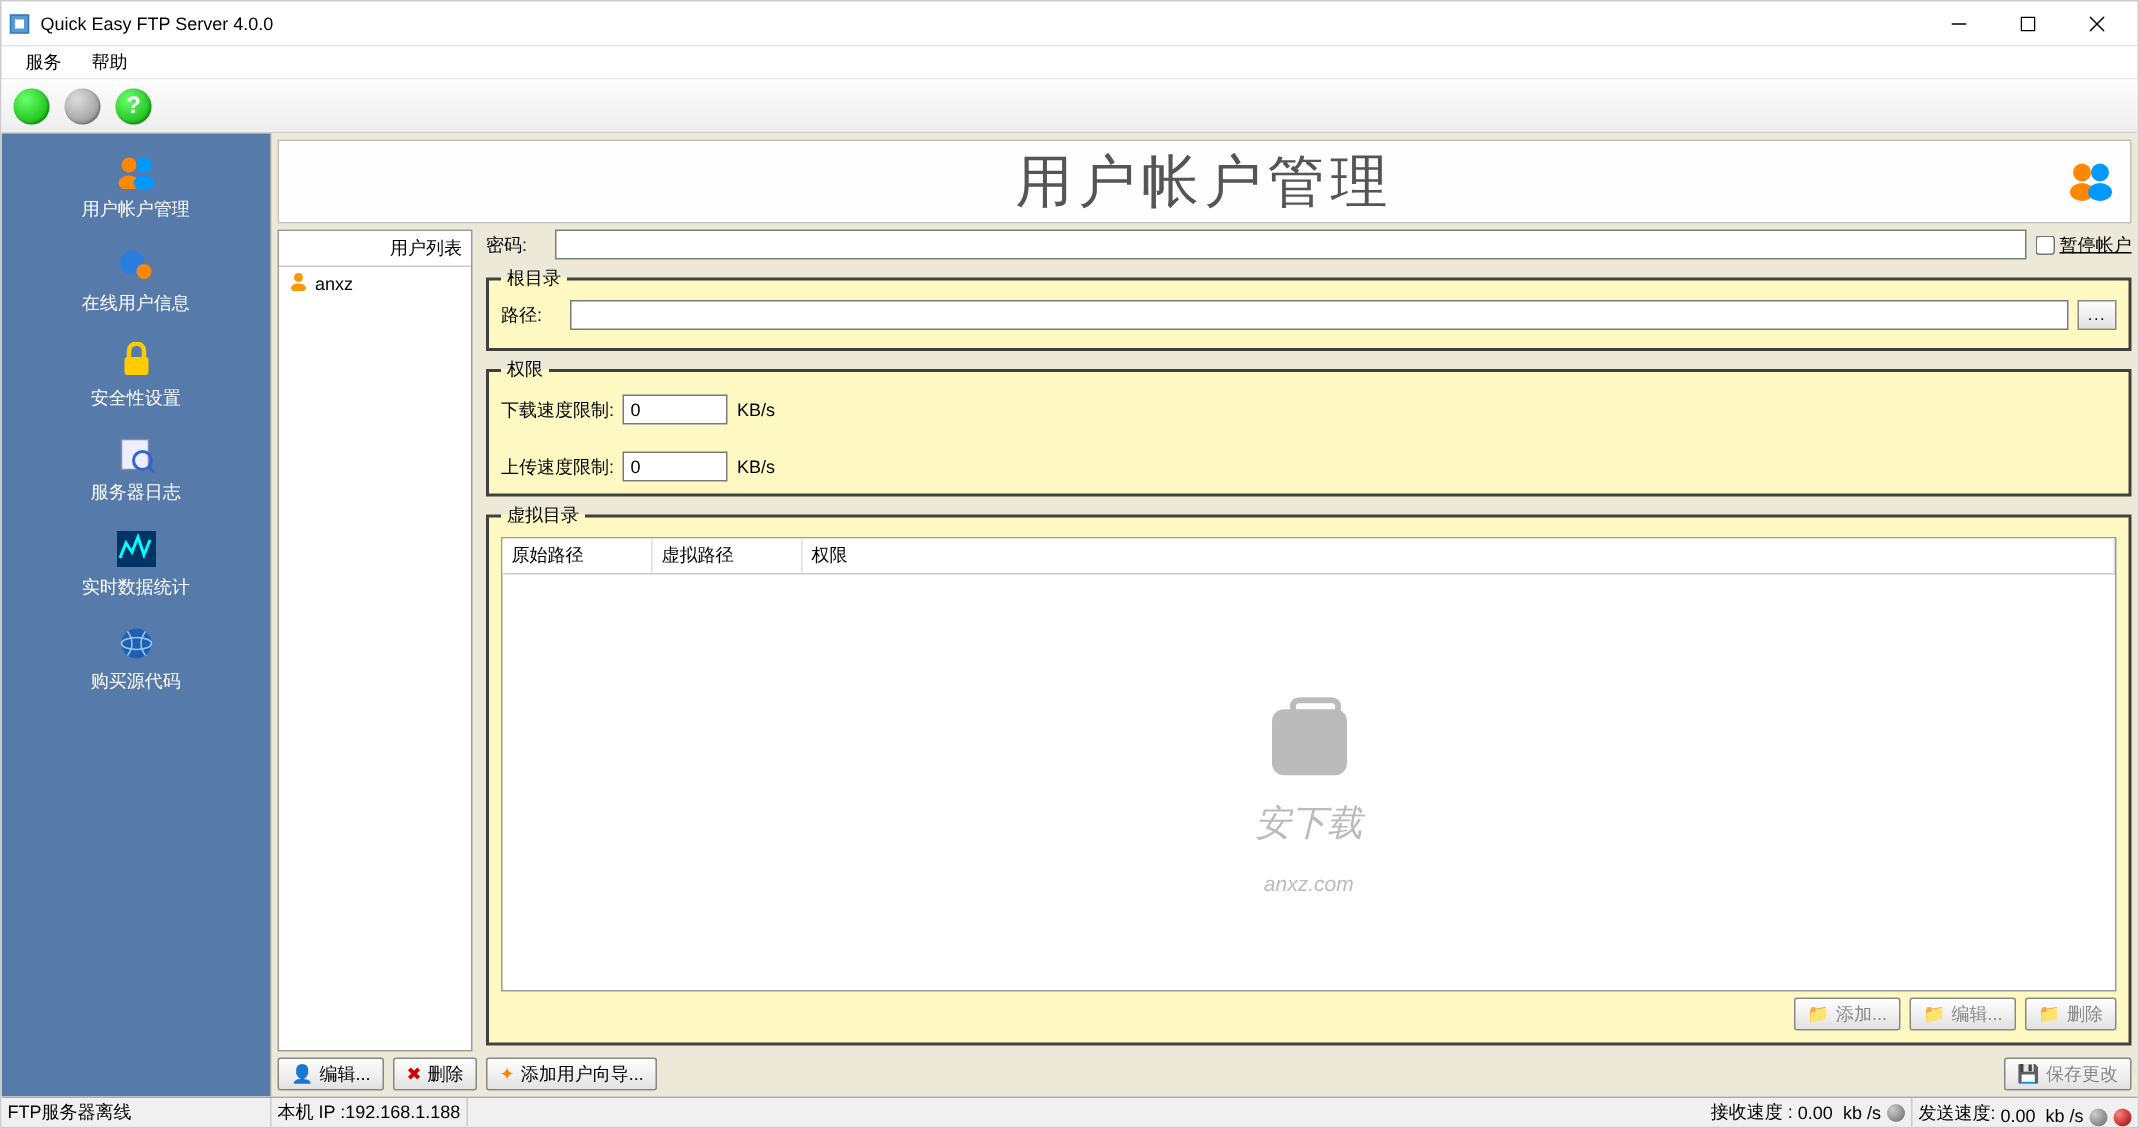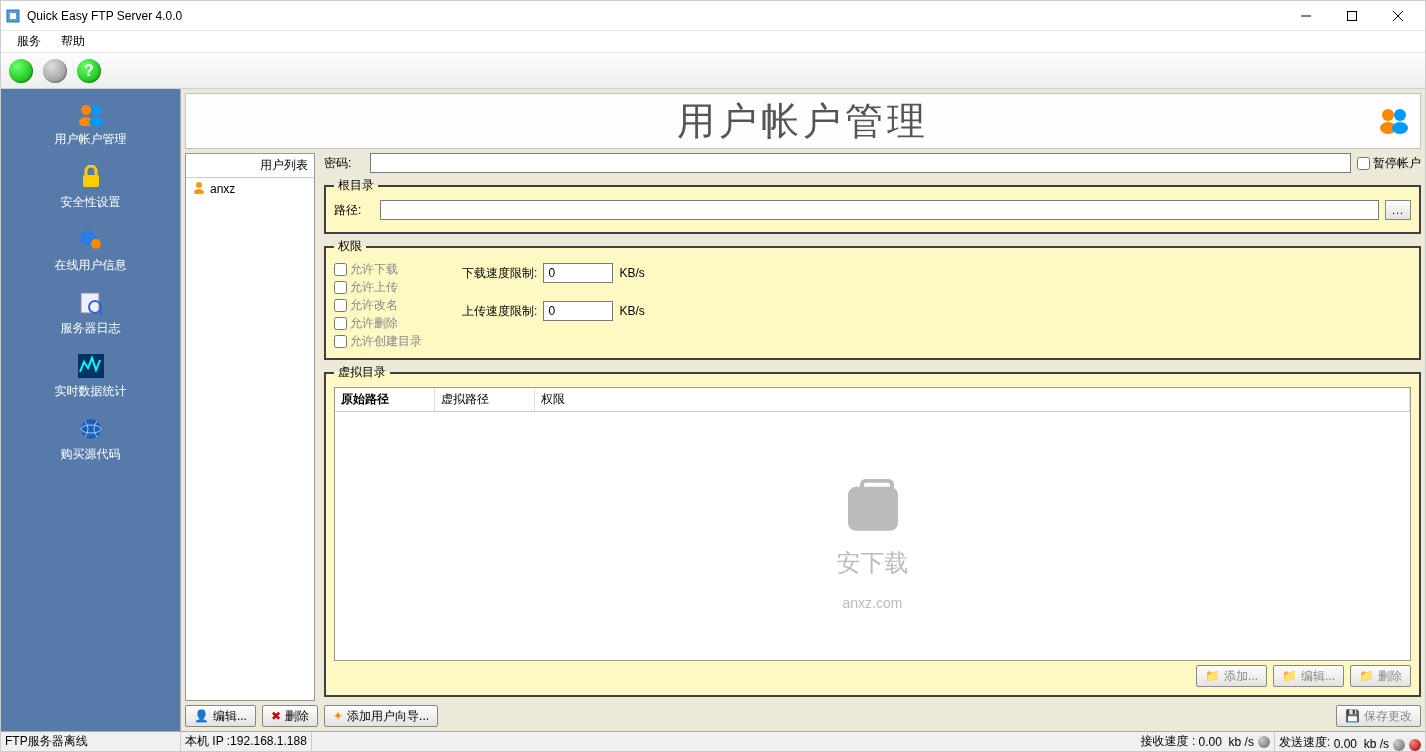--- a/index.html
+++ b/index.html
@@ -47,53 +47,53 @@
 
 
 .group { border: 2px solid #404040; margin-bottom: 4px; padding: 6px 8px 8px; position: relative; background: #fef9c3; }
 .group legend { font-size: 12px; padding: 0 4px; }
 
 .row { display: flex; align-items: center; gap: 6px; margin-bottom: 4px; font-size: 12px; }
 .row label.lbl { width: 40px; text-align: left; color: #000; }
 .txt-input { flex: 1; height: 20px; border: 1px solid #7a7a7a; background: #fff; padding: 0 4px; font-size: 12px; }
 .txt-input.sm { width: 70px; flex: none; }
 
-.chk { display: flex; align-items: center; gap: 3px; font-size: 12px; color: #888; }
+.chk { display: flex; align-items: center; gap: 3px; font-size: 12px; color: #888; text-decoration: underline; }
 .chk input { width: 13px; height: 13px; }
 
 .perm-row { display: flex; gap: 40px; }
 .perm-col { display: flex; flex-direction: column; gap: 1px; }
 .speed-col { display: flex; flex-direction: column; gap: 18px; padding-top: 2px; }
 .speed-line { display: flex; align-items: center; gap: 6px; }
 
 .vdir-table { flex: 1; background: #fff; border: 1px solid #999; min-height: 260px; display: flex; flex-direction: column; }
 .vdir-head { display: flex; border-bottom: 1px solid #ccc; background: #fff; }
 .vdir-head .col { padding: 3px 6px; border-right: 1px solid #e0e0e0; font-size: 12px; }
-.col-a { width: 100px; font-weight: bold; } .col-b { width: 100px; } .col-c { flex: 1; }
+.col-a { width: 100px; } .col-b { width: 100px; } .col-c { flex: 1; }
 
 .btn { height: 22px; padding: 0 8px; font-size: 12px; border: 1px solid #888; background: linear-gradient(#fefefe,#e2e2e2); display: inline-flex; align-items: center; gap: 4px; border-radius: 2px; cursor: pointer; }
 .btn.disabled { color: #888; }
 
 .btn-row { display: flex; gap: 6px; justify-content: flex-end; margin-top: 4px; }
 .btn-row-left { display: flex; gap: 6px; margin-top: 4px; }
 
 .bottom-btns { display: flex; justify-content: space-between; margin-top: 4px; }
 
 .browse-btn { width: 26px; height: 20px; border: 1px solid #888; background: linear-gradient(#fefefe,#e2e2e2); display:inline-flex;align-items:center;justify-content:center;font-size:11px;letter-spacing:1px; }
 
 
 .statusbar { height: 20px; border-top: 1px solid #aaa; background: #f0f0f0; display: flex; align-items: center; font-size: 12px; }
 .sb-seg { padding: 0 4px; border-right: 1px solid #ccc; height: 100%; display: flex; align-items: center; white-space: nowrap; }
 .sb-seg:first-child { width: 180px; }
 .sb-fill { flex: 1; border-right: 1px solid #ccc; }
 .led { width: 12px; height: 12px; border-radius: 50%; margin-left: 4px; }
 .led.grey { background: radial-gradient(circle at 30% 30%,#ccc,#666); }
 .led.red { background: radial-gradient(circle at 30% 30%,#ff8080,#900); }
 
-.watermark { position: absolute; left: 50%; top: 50%; transform: translate(-50%,-30%); color: #bbb; font-size: 22px; pointer-events: none; display:flex;align-items:center;flex-direction:column;gap:16px; }
+.watermark { position: absolute; left: 50%; top: 50%; transform: translate(-50%,-30%); color: #bbb; font-size: 22px; pointer-events: none; display:flex;align-items:center;flex-direction:column;gap:16px;font-style:italic; }
 .wm-icon { width:50px;height:44px;border-radius:8px;background:#bbb;position:relative;display:flex;align-items:center;justify-content:center; }
 .wm-icon:before { content:""; position:absolute;top:-8px;left:12px;width:26px;height:10px;border:4px solid #bbb;border-bottom:none;border-radius:6px 6px 0 0; }
 
 .small-ico { width:14px;height:14px; }
 </style>
 </head>
 <body>
 
 <div class="titlebar">
   <span class="app-icon">
@@ -148,35 +148,35 @@
             <circle cx="9" cy="8" r="5" fill="#f80"></circle>
             <circle cx="19" cy="8" r="5" fill="#09f"></circle>
             <ellipse cx="9" cy="20" rx="7" ry="5" fill="#f80"></ellipse>
             <ellipse cx="19" cy="20" rx="7" ry="5" fill="#09f"></ellipse>
           </svg>
         </span>
       <span>用户帐户管理</span>
     </div>
     <div class="side-item">
       <span class="side-icon">
+          <svg width="26" height="24">
+            <circle cx="10" cy="10" r="8" fill="#2a7de1"></circle>
+            <circle cx="18" cy="16" r="5" fill="#f80"></circle>
+          </svg>
+        </span>
+      <span>在线用户信息</span>
+    </div>
+    <div class="side-item">
+      <span class="side-icon">
           <svg width="22" height="24">
             <rect x="3" y="10" width="16" height="12" rx="2" fill="#fc0"></rect>
             <path d="M6 10 V6 a5 5 0 0 1 10 0 V10" fill="none" stroke="#fc0" stroke-width="3"></path>
           </svg>
         </span>
       <span>安全性设置</span>
-    </div>
-    <div class="side-item">
-      <span class="side-icon">
-          <svg width="26" height="24">
-            <circle cx="10" cy="10" r="8" fill="#2a7de1"></circle>
-            <circle cx="18" cy="16" r="5" fill="#f80"></circle>
-          </svg>
-        </span>
-      <span>在线用户信息</span>
     </div>
     <div class="side-item">
       <span class="side-icon">
           <svg width="24" height="24">
             <rect x="2" y="2" width="18" height="20" fill="#eef" stroke="#88a"></rect>
             <circle cx="16" cy="16" r="6" fill="none" stroke="#36c" stroke-width="2"></circle>
             <line x1="20" y1="20" x2="24" y2="24" stroke="#36c" stroke-width="2"></line>
           </svg>
         </span>
       <span>服务器日志</span>
@@ -255,42 +255,20 @@
           <div class="row">
             <label class="lbl">路径:</label>
             <input class="txt-input" type="text" value="" style="">
             <button class="browse-btn">...</button>
           </div>
         </fieldset>
 
         <fieldset class="group">
           <legend>权限</legend>
           <div class="perm-row">
-            <div class="perm-col">
-              <label class="chk">
-                  <input type="checkbox" style="">
-                  <span>允许下载</span>
-                </label>
-              <label class="chk">
-                  <input type="checkbox" style="">
-                  <span>允许上传</span>
-                </label>
-              <label class="chk">
-                  <input type="checkbox" style="">
-                  <span>允许改名</span>
-                </label>
-              <label class="chk">
-                  <input type="checkbox" style="">
-                  <span>允许删除</span>
-                </label>
-              <label class="chk">
-                  <input type="checkbox" style="">
-                  <span>允许创建目录</span>
-                </label>
-            </div>
             <div class="speed-col">
               <div class="speed-line">
                 <span>下载速度限制:</span>
                 <input class="txt-input sm" type="text" value="0" style="">
                 <span>KB/s</span>
               </div>
               <div class="speed-line">
                 <span>上传速度限制:</span>
                 <input class="txt-input sm" type="text" value="0" style="">
                 <span>KB/s</span>

